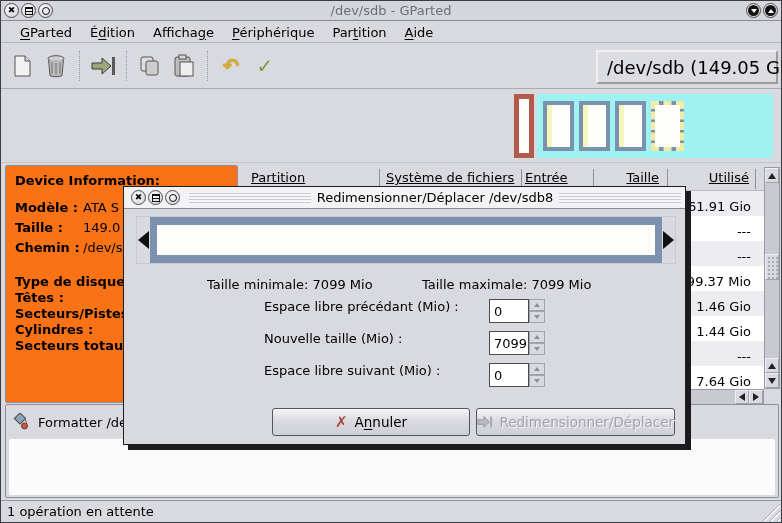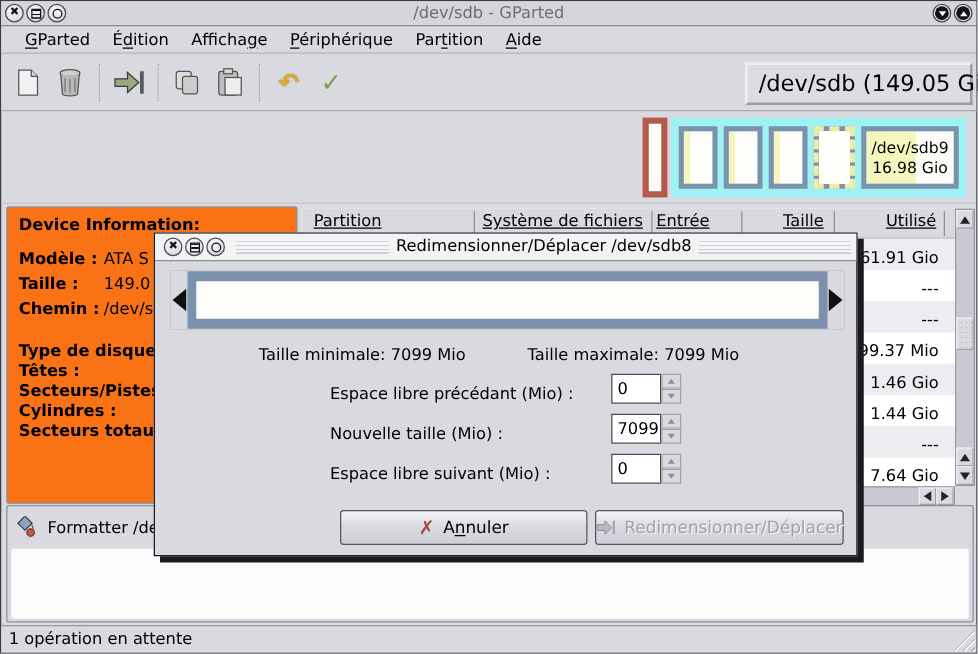--- a/index.html
+++ b/index.html
@@ -113,21 +113,21 @@
   .ridge { flex:1; height:10px; background:repeating-linear-gradient(#c9c9cf 0 1px, #f6f6f8 1px 3px); }
   .dlg-title { font-size:13px; color:#000; white-space:nowrap; }
   .resize-widget { position:absolute; left:12px; top:29px; width:540px; height:48px;
                    border:1px solid #c9c9cf; background:#d9d9e0; display:flex; align-items:stretch; }
   .rw-handle { width:13px; display:flex; align-items:center; justify-content:center; background:#d9d9e0; }
   .rw-tri-l { width:0;height:0;border-top:9px solid transparent;border-bottom:9px solid transparent;border-right:11px solid #111; }
   .rw-tri-r { width:0;height:0;border-top:9px solid transparent;border-bottom:9px solid transparent;border-left:11px solid #111; }
   .rw-bar { flex:1; background:#7b91ad; position:relative; }
   .rw-inner { position:absolute; left:7px; right:7px; top:8px; bottom:8px; background:#fdfdfa; }
   .minmax { position:absolute; top:90px; font-size:13px; color:#000; }
-  .f-row { position:absolute; left:140px; height:24px; display:flex; align-items:flex-end; }
+  .f-row { position:absolute; left:140px; height:24px; display:flex; align-items:flex-start; }
   .f-label { font-size:13px; }
   .spin { position:absolute; display:flex; height:24px; }
   .spin input { width:40px; height:24px; border:1px solid #4a4a52; background:#fff; font:13px "DejaVu Sans","Liberation Sans",sans-serif; padding-left:4px; }
   .spin-col { display:flex; flex-direction:column; width:16px; }
   .spin-b { flex:1; background:#d9d9e0; border:1px solid #a2a2aa; display:flex; align-items:center; justify-content:center; }
   .st-up { width:0;height:0;border-left:3px solid transparent;border-right:3px solid transparent;border-bottom:4px solid #8e8e96; }
   .st-dn { width:0;height:0;border-left:3px solid transparent;border-right:3px solid transparent;border-top:4px solid #8e8e96; }
   .dlg-btn { position:absolute; top:221px; height:28px; border:1px solid #55555e; border-radius:3px;
              background:linear-gradient(#f5f5f8, #dadae1 45%, #cfcfd7); display:flex; align-items:center;
              justify-content:center; gap:7px; font-size:13.5px; }
@@ -237,26 +237,20 @@
 
   <div class="partition-strip">
     <div class="part p-red"></div>
     <div class="part p-ext">
       <div class="logical"></div>
       <div class="logical"></div>
       <div class="logical"></div>
       <div class="sel-wrap">
           <div class="sel-inner"></div>
         </div>
-      <div class="p-sdb9">
-        <div class="p-label">
-          <div>/dev/sdb9</div>
-          <div>16.98 Gio</div>
-        </div>
-      </div>
     </div>
   </div>
 
   <div class="info-panel">
     <div class="info-head">Device Information:</div>
     <div class="info-row"><b>Modèle :</b><span>ATA S</span></div>
     <div class="info-row"><b>Taille :</b><span>149.0</span></div>
     <div class="info-row"><b>Chemin :</b><span>/dev/s</span></div>
     <div class="info-gap"></div>
     <div class="info-lbl">Type de disque</div>

